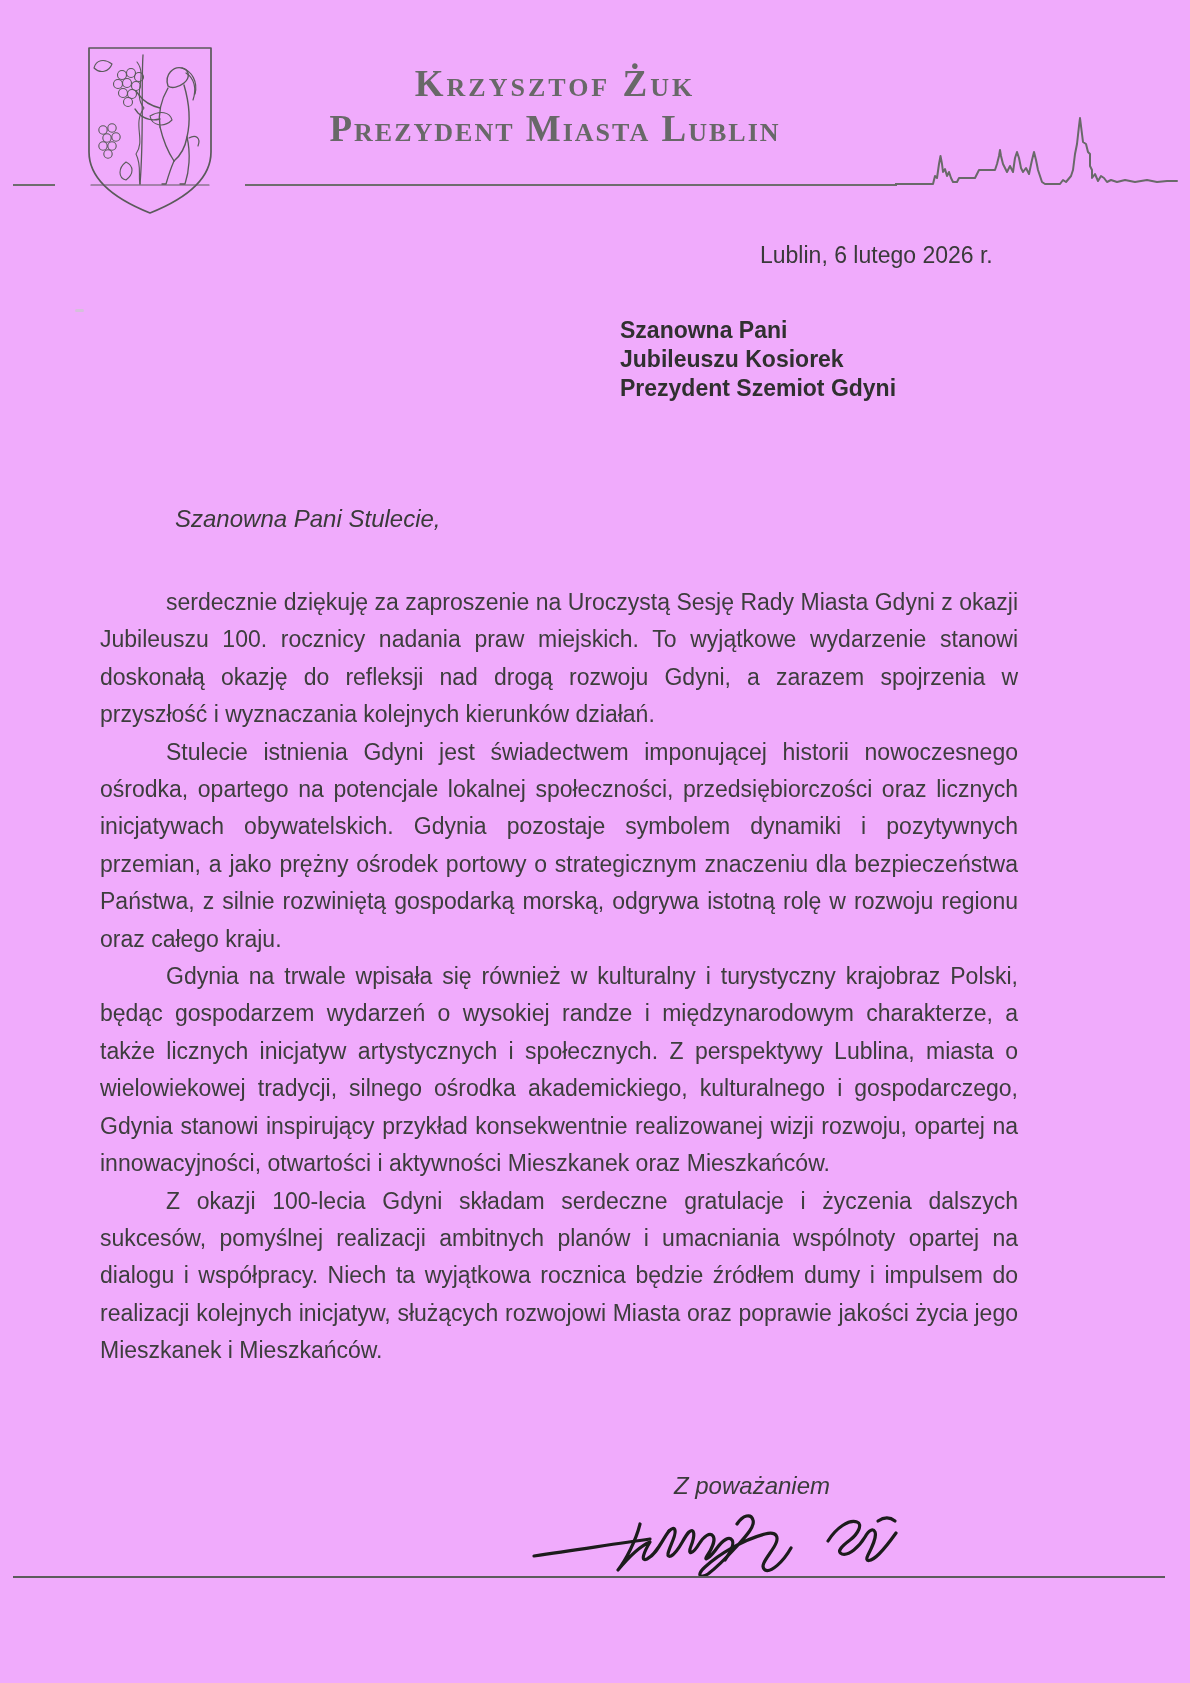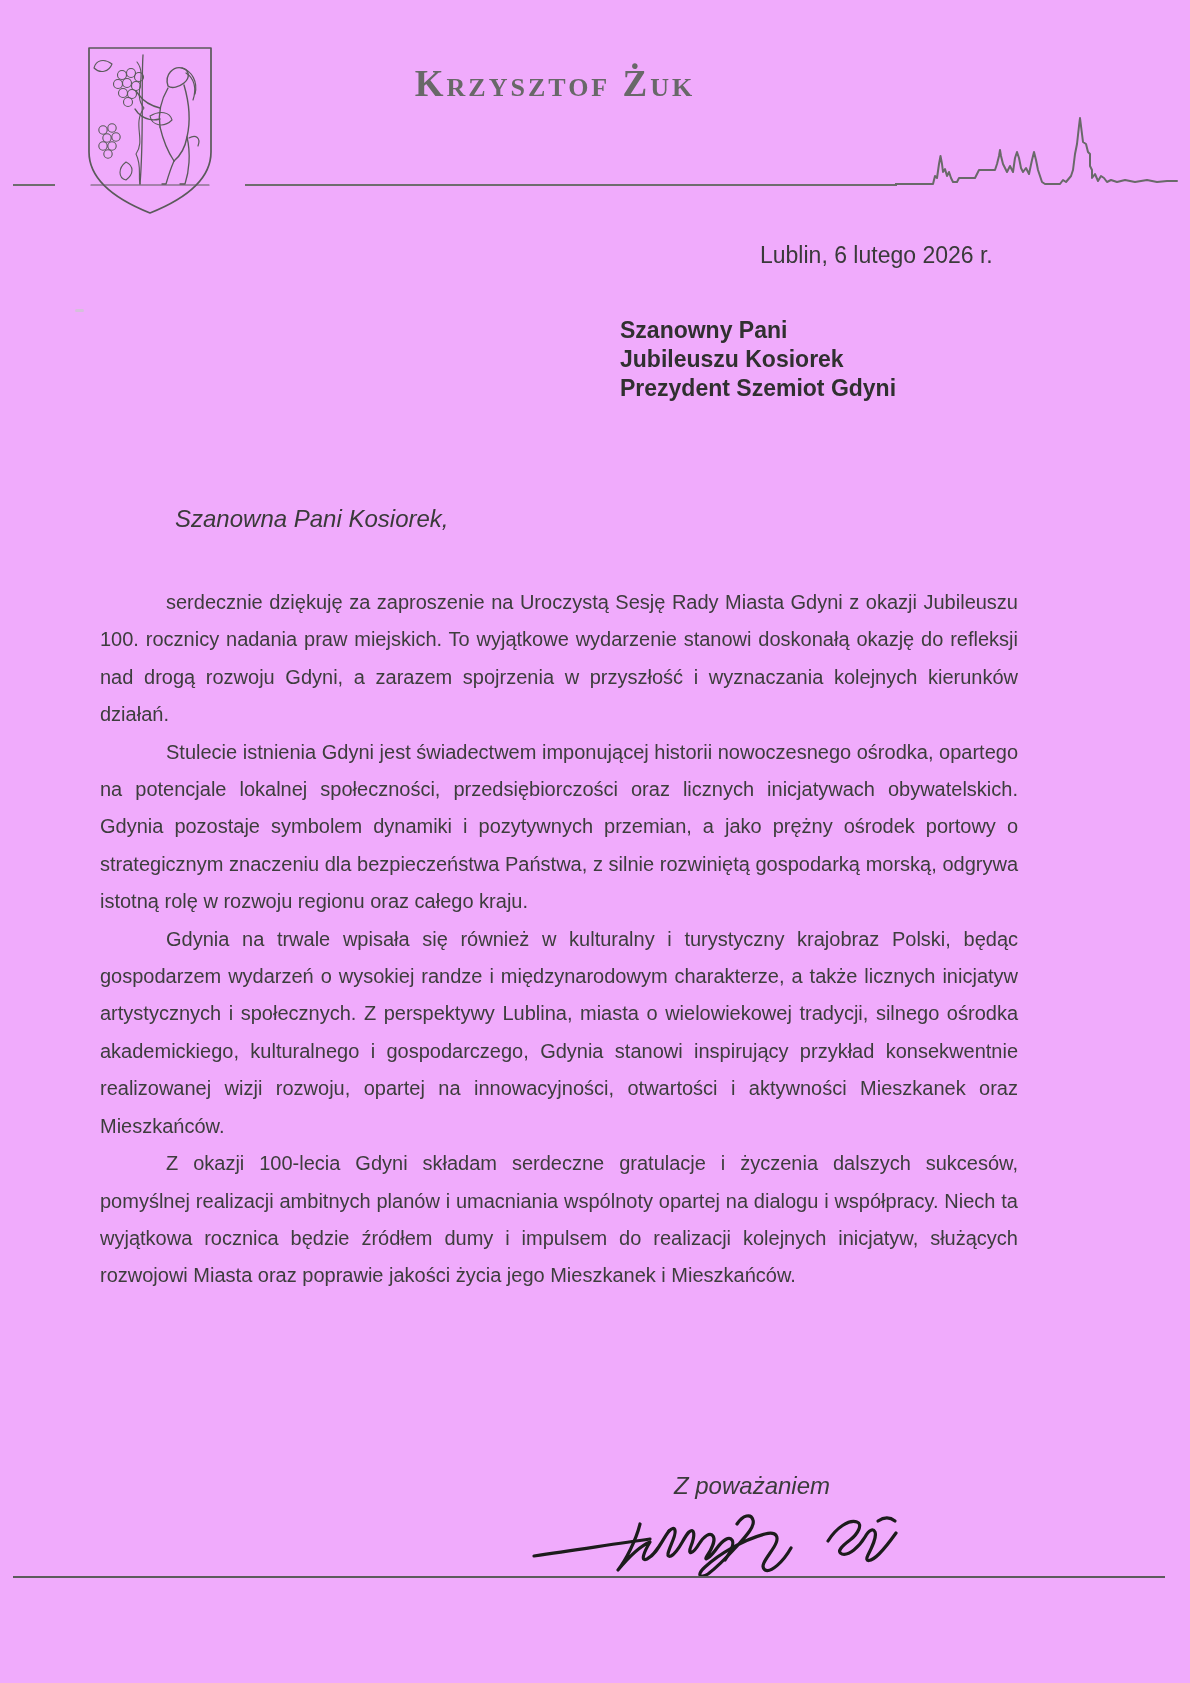--- a/index.html
+++ b/index.html
@@ -34,21 +34,21 @@
   
   .date-line{position:absolute;left:760px;top:242px;font-size:23px;color:#3a3a3a;}
   .recipient{position:absolute;left:620px;font-size:23px;font-weight:bold;color:#303030;line-height:29px;}
   .recipient.block1{top:316px;}
   .recipient.block2{top:424px;}
   
   .salutation{position:absolute;left:175px;top:503px;font-size:24px;font-style:italic;line-height:31px;color:#3a3a3a;}
   
   .body-text{
     position:absolute;left:100px;top:584px;width:918px;
-    font-size:20px;line-height:37.4px;
+    font-size:23px;line-height:37.4px;
     text-align:justify;color:#3d3d3d;
   }
   .body-text p{margin:0;text-indent:66px;text-align-last:left;}
   
   .closing{position:absolute;left:570px;top:1472px;width:260px;text-align:right;
     font-size:24px;font-style:italic;color:#3a3a3a;}
   .signature{position:absolute;left:528px;top:1496px;width:385px;height:85px;}
   
   .footer-rule{position:absolute;left:13px;top:1576px;width:1152px;height:2px;background:#5c5c5c;}
   .footer-address{
@@ -105,49 +105,50 @@
     <path d="M78,77 C70,79 62,77 56,71 L53,67" stroke-width="1.3"></path>
     <path d="M102,43 C107,60 109,78 105,95 C103,106 98,114 92,119" stroke-width="1.4"></path>
     <path d="M92,119 C88,128 86,135 84,142 L80,142" stroke-width="1.3"></path>
     <path d="M105,95 C109,112 107,130 103,142 L98,142" stroke-width="1.3"></path>
     <path d="M78,85 C82,102 88,113 92,119" stroke-width="1.3"></path>
     <path d="M107,96 C114,92 119,96 116,104" stroke-width="1.2"></path>
   </svg>
 
   <div class="header-titles">
     <div class="sender-name">Krzysztof Żuk</div>
+    <div class="sender-title">Prezydent Miasta Lublin</div>
   </div>
 
   <div class="rule-dash-left"></div>
   <div class="rule-main"></div>
   <svg class="skyline" viewBox="0 0 285 72" fill="none" stroke="#696969" stroke-width="2" stroke-linecap="round" stroke-linejoin="round">
     <path d="M0,70 L38,70 L40,62 L42,64 L44,50 L45.5,42 L47,50 L48,58 L50,55 L52,62 L54,58 L56,64 L58,68
              L62,68 L64,64 L80,64 L84,56 L100,56
              L102,50 L104,42 L105,36 L106,42 L108,50 L110,54
              L112,58 L115,52 L118,58
              L120,44 L122,38 L124,44 L126,54 L128,58
              L131,54 L134,60
              L137,46 L139,38 L141,46 L143,56
              L145,62 L147,68 L150,70 L165,70 L168,66 L171,68
              L176,62 L178,56 L180,40 L182,30 L184,12 L185,4 L186,12 L188,28 L191,30 L193,38 L195,40 L195,52 L197,56 L197,64
              L200,60 L203,67 L206,62 L209,64 L212,68 L216,66 L222,68 L230,66 L240,68 L252,66 L262,68 L272,67 L282,67"></path>
   </svg>
 
   <div class="date-line">Lublin, 6 lutego 2026 r.</div>
 
   <div class="recipient block1">
-    <div>Szanowny Pani</div>
+    <div>Szanowna Pani</div>
     <div>Jubileuszu Kosiorek</div>
     <div>Prezydent Szemiot Gdyni</div>
   </div>
 
   <div class="scan-artifact"></div>
 
   <div class="salutation">
-    <div>Szanowna Pani Kosiorek,</div>
+    <div>Szanowna Pani Stulecie,</div>
   </div>
 
   <div class="body-text">
     <p>serdecznie dziękuję za zaproszenie na Uroczystą Sesję Rady Miasta Gdyni z okazji Jubileuszu 100. rocznicy nadania praw miejskich. To wyjątkowe wydarzenie stanowi doskonałą okazję do refleksji nad drogą rozwoju Gdyni, a zarazem spojrzenia w przyszłość i wyznaczania kolejnych kierunków działań.</p>
     <p>Stulecie istnienia Gdyni jest świadectwem imponującej historii nowoczesnego ośrodka, opartego na potencjale lokalnej społeczności, przedsiębiorczości oraz licznych inicjatywach obywatelskich. Gdynia pozostaje symbolem dynamiki i pozytywnych przemian, a jako prężny ośrodek portowy o strategicznym znaczeniu dla bezpieczeństwa Państwa, z silnie rozwiniętą gospodarką morską, odgrywa istotną rolę w rozwoju regionu oraz całego kraju.</p>
     <p>Gdynia na trwale wpisała się również w kulturalny i turystyczny krajobraz Polski, będąc gospodarzem wydarzeń o wysokiej randze i międzynarodowym charakterze, a także licznych inicjatyw artystycznych i społecznych. Z perspektywy Lublina, miasta o wielowiekowej tradycji, silnego ośrodka akademickiego, kulturalnego i gospodarczego, Gdynia stanowi inspirujący przykład konsekwentnie realizowanej wizji rozwoju, opartej na innowacyjności, otwartości i aktywności Mieszkanek oraz Mieszkańców.</p>
     <p>Z okazji 100-lecia Gdyni składam serdeczne gratulacje i życzenia dalszych sukcesów, pomyślnej realizacji ambitnych planów i umacniania wspólnoty opartej na dialogu i współpracy. Niech ta wyjątkowa rocznica będzie źródłem dumy i impulsem do realizacji kolejnych inicjatyw, służących rozwojowi Miasta oraz poprawie jakości życia jego Mieszkanek i Mieszkańców.</p>
   </div>
 
   <div class="closing">Z poważaniem</div>

